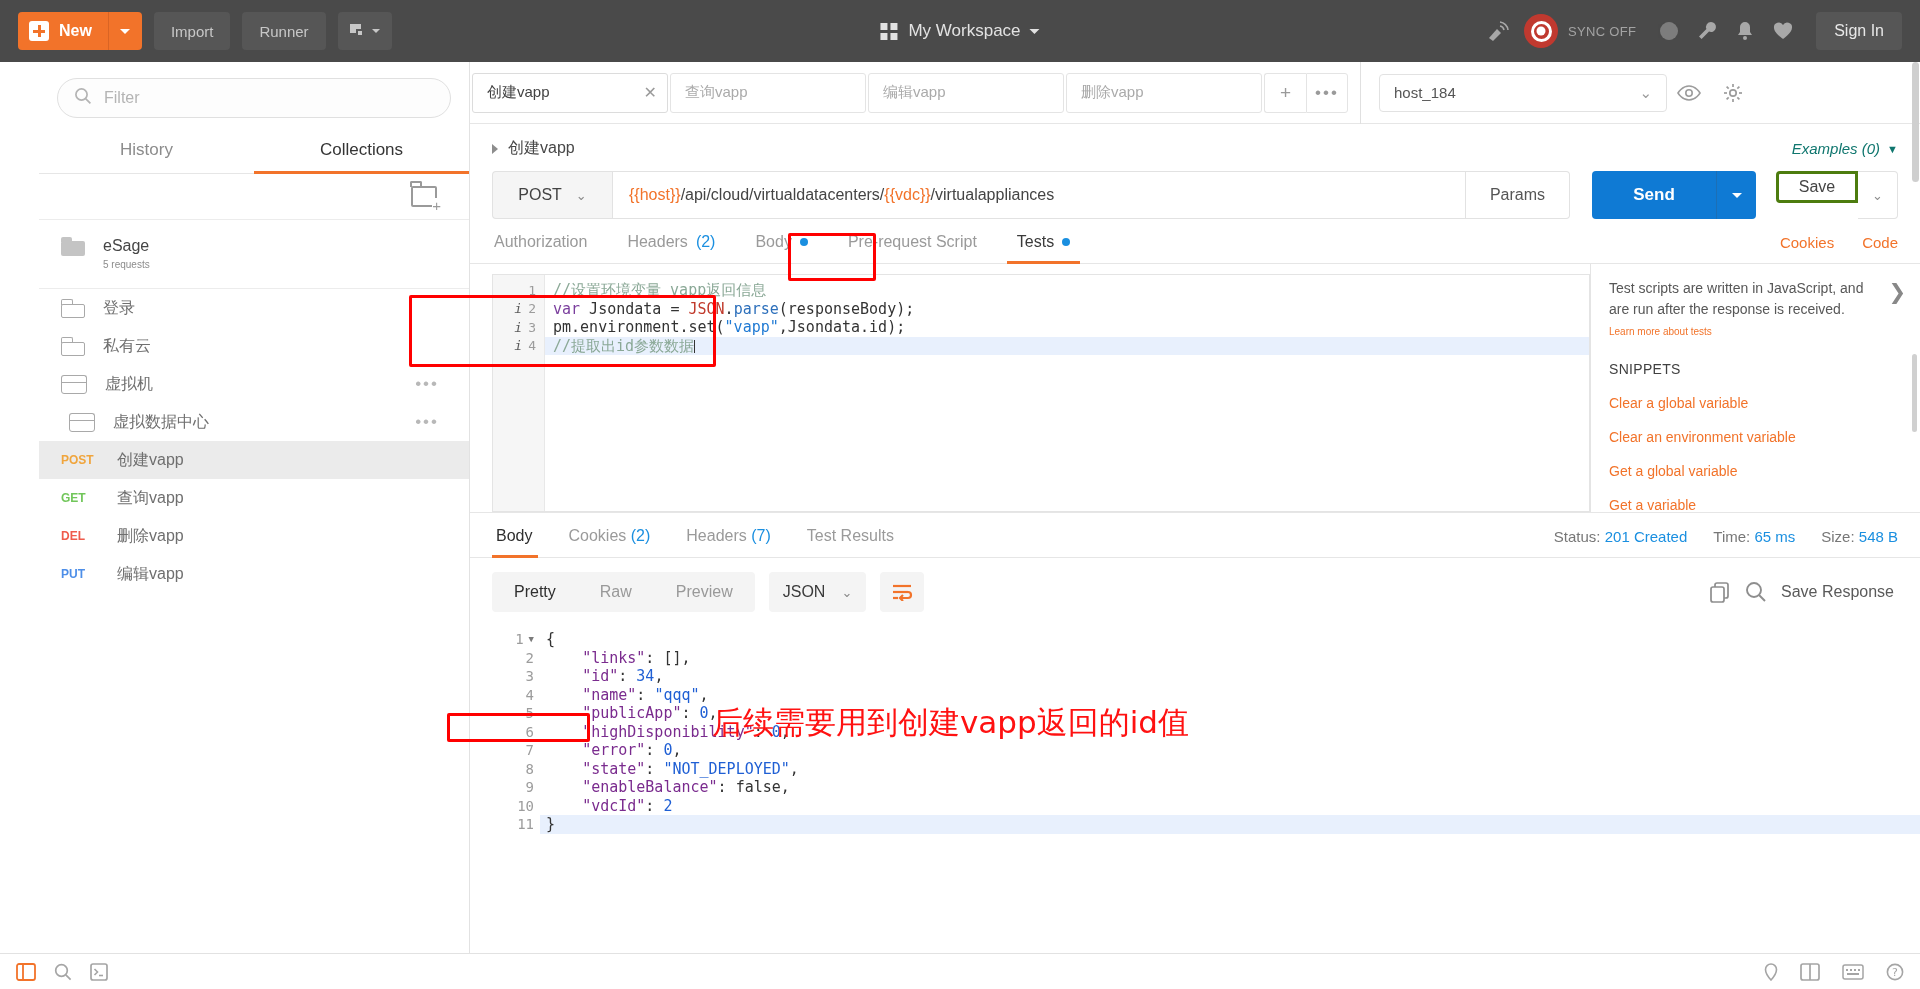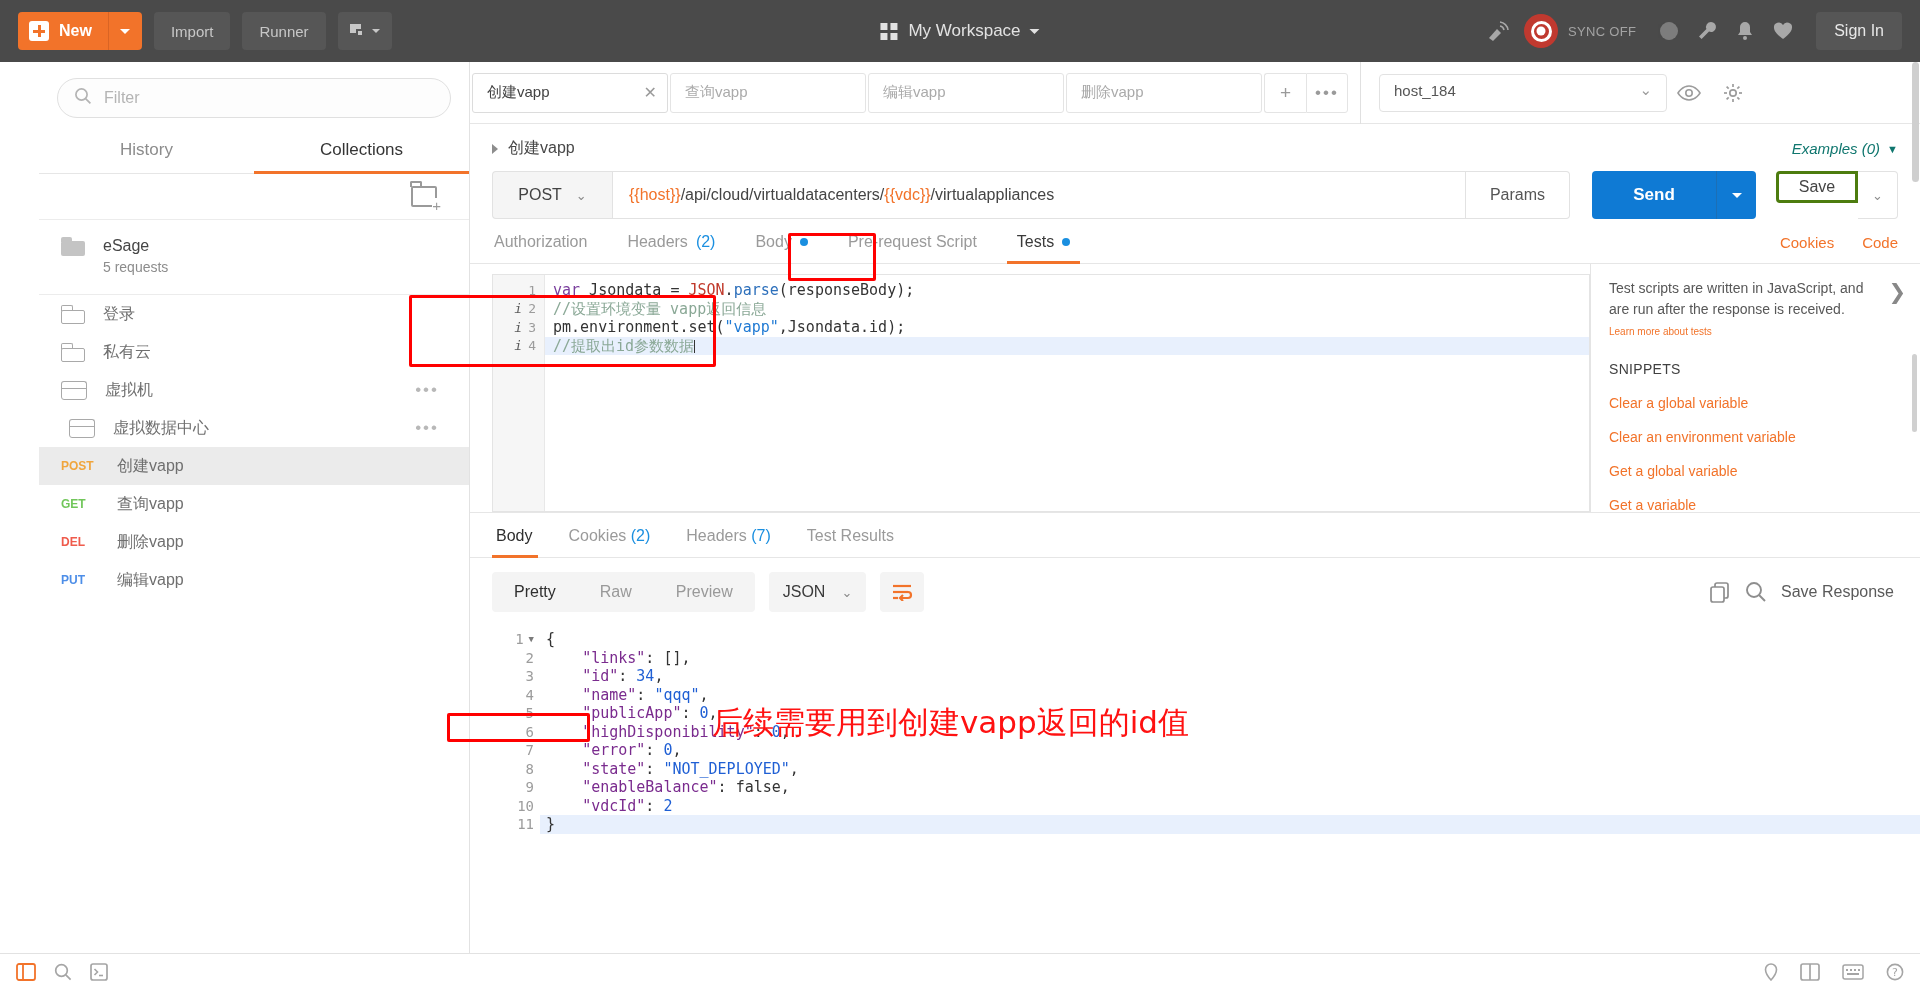--- a/index.html
+++ b/index.html
@@ -117,21 +117,21 @@
   .folder-plus .fp-body { position:absolute; inset:0; border:2px solid #9a9a9a; border-radius:2px; }
   .folder-plus .fp-tab { position:absolute; left:-1px; top:-5px; width:12px; height:6px; border:2px solid #9a9a9a; border-bottom:none; border-radius:2px 2px 0 0; }
   .folder-plus .fp-plus { position:absolute; right:-4px; bottom:-6px; color:#9a9a9a; font-size:15px; line-height:15px; background:#fff; }
 
   .coll-root {
     display: flex; align-items: flex-start; padding: 14px 18px 16px 22px;
     border-bottom: 1px solid #ececec; cursor: pointer;
   }
   .coll-root .ficon { margin: 3px 18px 0 0; }
   .coll-root .title { font-size: 16px; color: #454545; line-height: 1.45; }
-  .coll-root .sub { font-size: 14px; color: #8c8c8c; line-height: 1.5; }
+  .coll-root .sub { font-size: 10px; color: #8c8c8c; line-height: 1.5; }
 
   .ficon { width: 24px; height: 19px; position: relative; flex: 0 0 24px; }
   .ficon .b { position: absolute; left:0; bottom:0; width:24px; height:15px; background:#c4c4c4; border-radius:2px; }
   .ficon .t { position: absolute; left:0; top:0; width:11px; height:5px; background:#c4c4c4; border-radius:2px 2px 0 0; }
 
   .ficon-o { width: 24px; height: 19px; position: relative; flex: 0 0 24px; }
   .ficon-o .b { position:absolute; left:0; bottom:0; width:24px; height:14px; border:1.8px solid #a9a9a9; border-radius:2px; box-sizing:border-box;}
   .ficon-o .t { position:absolute; left:0; top:0; width:12px; height:6px; border:1.8px solid #a9a9a9; border-bottom:none; border-radius:2px 2px 0 0; box-sizing:border-box;}
 
   .ficon-open { width: 26px; height: 19px; position: relative; flex: 0 0 26px; }
@@ -179,21 +179,21 @@
   }
   .rtab-more {
     width: 42px; height: 40px; border: 1px solid #e4e4e4; border-radius: 0 3px 3px 0;
     display: flex; align-items: center; justify-content: center; color: #9a9a9a;
     font-size: 17px; letter-spacing: 2px; cursor: pointer;
   }
   .tabstrip-sep { width: 1px; background: #e0e0e0; height: 62px; margin-left: 12px; }
   .env-area { display: flex; align-items: center; padding-left: 18px; }
   .env-select {
     width: 288px; height: 38px; border: 1px solid #e2e2e2; border-radius: 4px;
-    display: flex; align-items: flex-end; padding: 12px 14px; font-size: 15px; color: #555; cursor: pointer;
+    display: flex; align-items: center; padding: 0 14px; font-size: 15px; color: #555; cursor: pointer;
   }
   .env-select .ch { margin-left: auto; color: #999; }
   .env-ico { width: 44px; display: flex; align-items: center; justify-content: center; color: #9c9c9c; cursor: pointer; }
 
   .req-header { padding: 14px 0 12px 22px; }
   .req-header-inner { display: flex; align-items: center; }
   .tri { width:0; height:0; border-top:5px solid transparent; border-bottom:5px solid transparent; border-left:6px solid #8d8d8d; margin-right: 10px;}
   .req-name { font-size: 16px; color: #474747; }
   .examples { margin-left: auto; margin-right: 22px; color: #0f766e; font-size: 15px; cursor: pointer; display:flex; align-items:center;font-style:italic; }
   .examples .ch { margin-left: 7px; font-size: 11px; }
@@ -654,22 +654,22 @@
               <div class="gl">
                   <span class="ibadge">i</span>
                   <span>3</span>
                 </div>
               <div class="gl">
                   <span class="ibadge">i</span>
                   <span>4</span>
                 </div>
             </div>
             <div class="code">
+              <div class="ln"><span class="tok-cmt">//设置环境变量 vapp返回信息</span></div>
               <div class="ln"><span class="tok-kw">var</span><span class="tok-pl"> Jsondata = </span><span class="tok-cls">JSON</span><span class="tok-pl">.</span><span class="tok-fn">parse</span><span class="tok-pl">(responseBody);</span></div>
-              <div class="ln"><span class="tok-cmt">//设置环境变量 vapp返回信息</span></div>
               <div class="ln"><span class="tok-pl">pm.environment.set(</span><span class="tok-str">"vapp"</span><span class="tok-pl">,Jsondata.id);</span></div>
               <div class="ln cur"><span class="tok-cmt">//提取出id参数数据</span><span class="caret-bar"></span></div>
             </div>
           </div>
         </div>
 
         <div class="snippets">
           <div class="snip-chev">❯</div>
           <div class="snip-desc">Test scripts are written in JavaScript, and are run after the response is received.</div>
           <div class="snip-learn">Learn more about tests</div>
@@ -690,20 +690,25 @@
           <div class="resp-tab">
             <span>Cookies</span>
             <span class="cnt">(2)</span>
           </div>
           <div class="resp-tab">
             <span>Headers</span>
             <span class="cnt">(7)</span>
           </div>
           <div class="resp-tab">
             <span>Test Results</span>
+          </div>
+          <div class="resp-meta">
+            <span><span>Status:</span> <b>201 Created</b></span>
+            <span><span>Time:</span> <b>65 ms</b></span>
+            <span><span>Size:</span> <b>548 B</b></span>
           </div>
         </div>
 
         <div class="resp-toolbar">
           <div class="seg">
             <div class="active">Pretty</div>
             <div>Raw</div>
             <div>Preview</div>
           </div>
           <div class="fmt-select">

